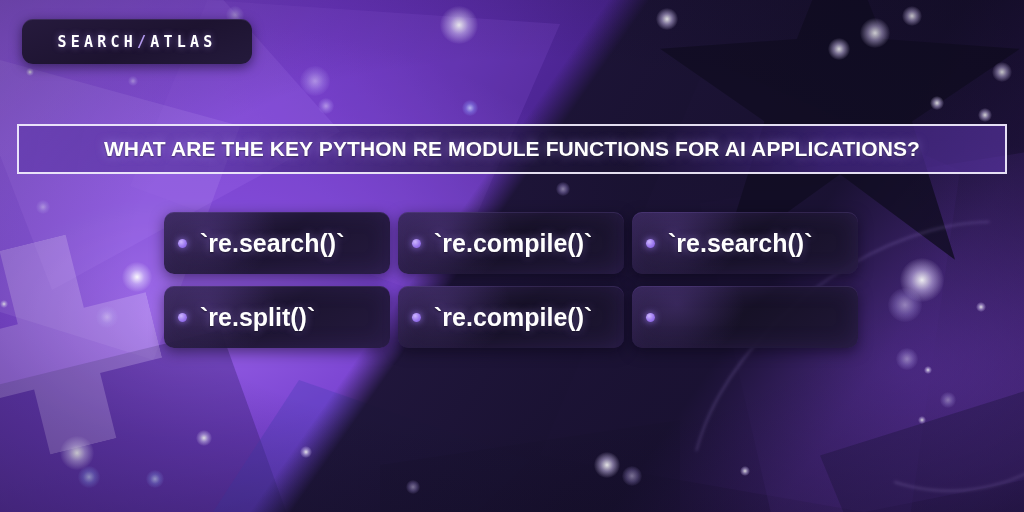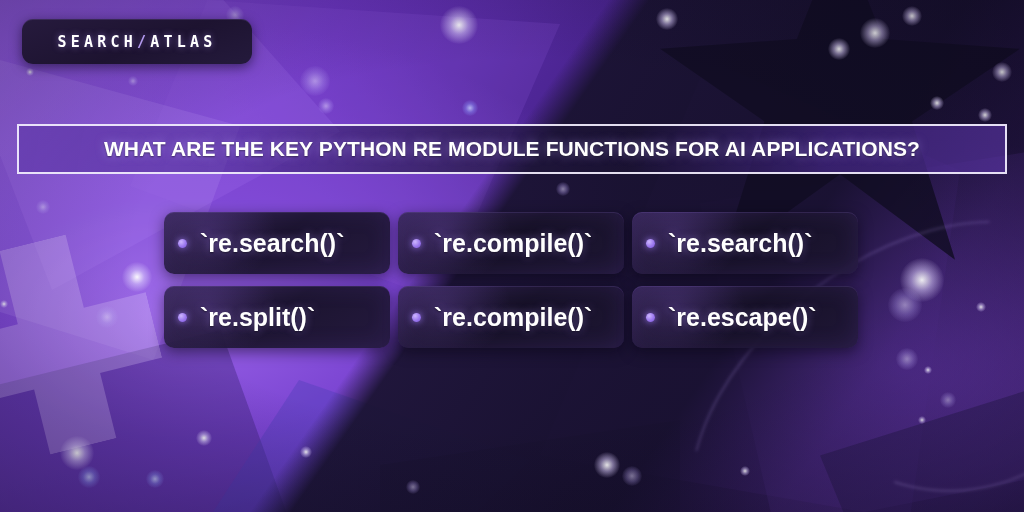--- a/index.html
+++ b/index.html
@@ -354,17 +354,16 @@
     <div class="card">
       <span class="card-bullet"></span>
       <span class="card-label">`re.split()`</span>
     </div>
     <div class="card">
       <span class="card-bullet"></span>
       <span class="card-label">`re.compile()`</span>
     </div>
     <div class="card">
       <span class="card-bullet"></span>
-      <span class="card-label">`re.escape()`</span>
     </div>
   </div>
 
 </div>
 
 </body></html>

